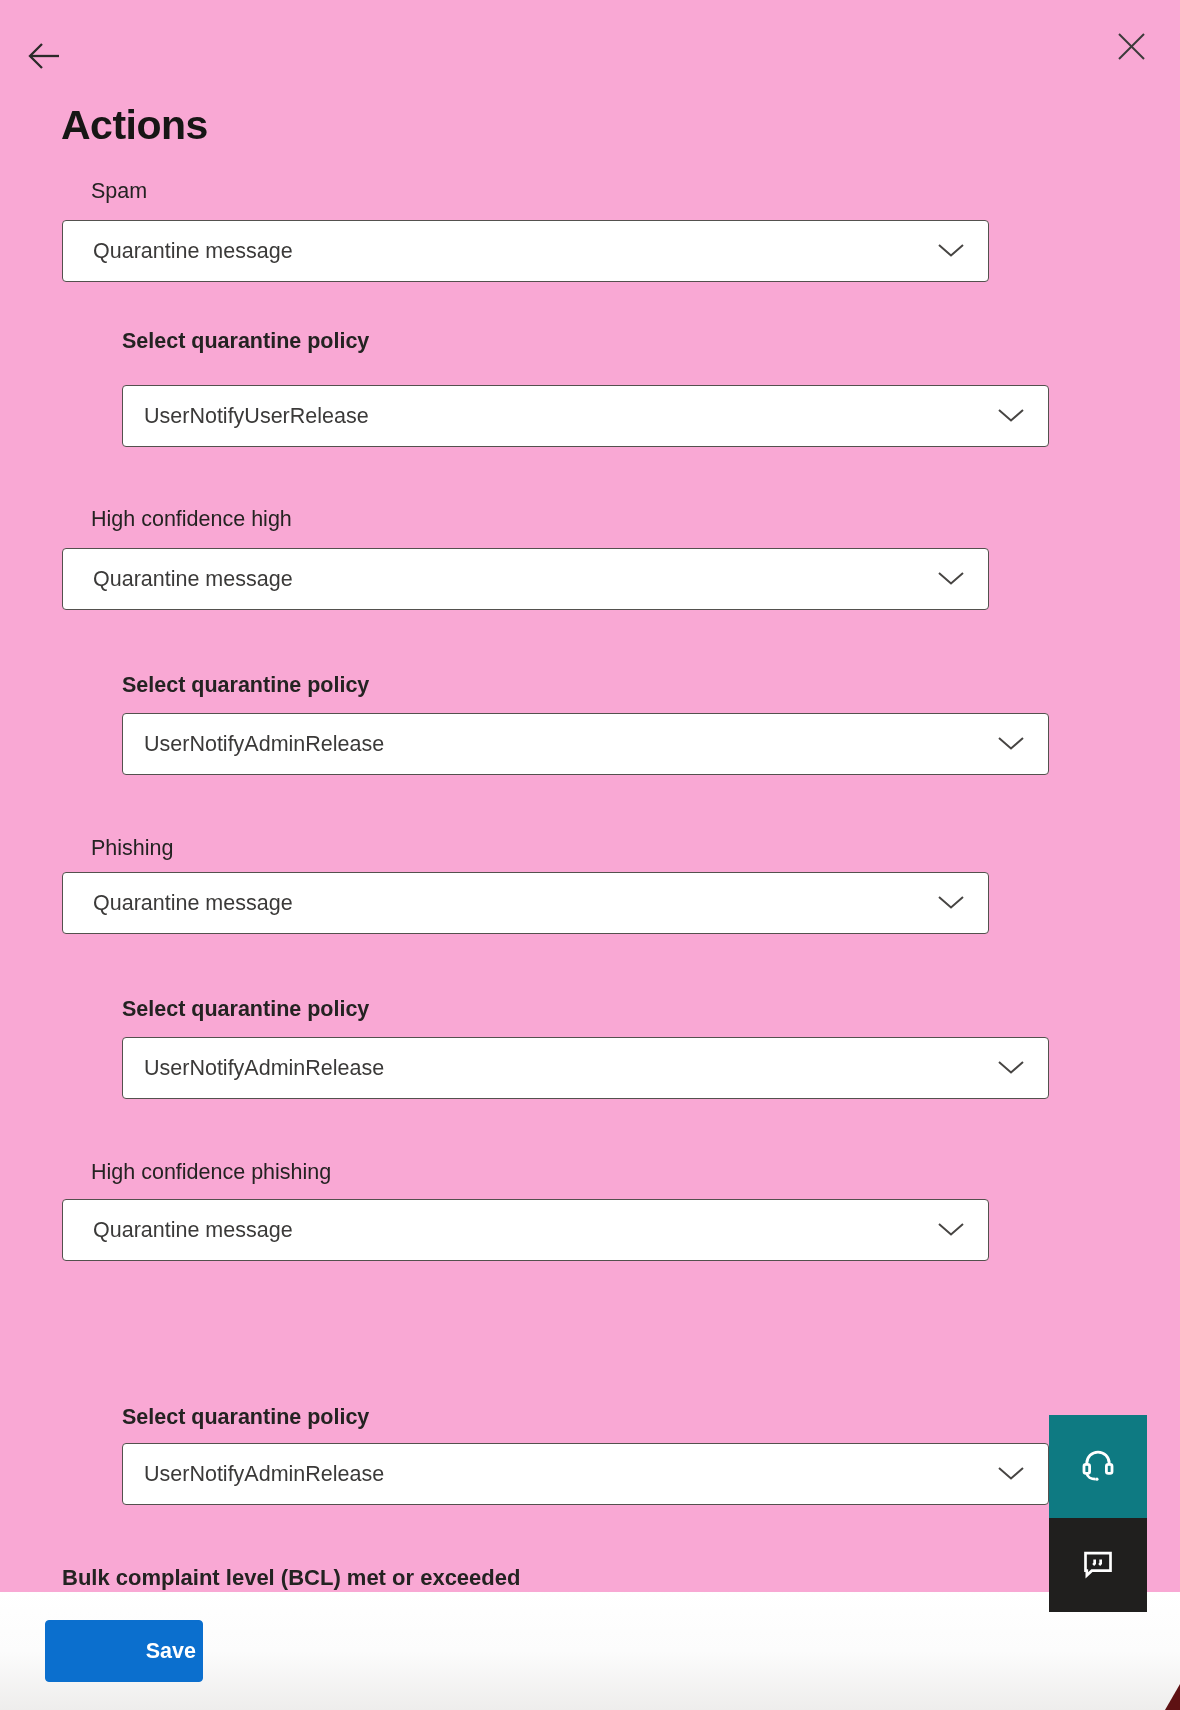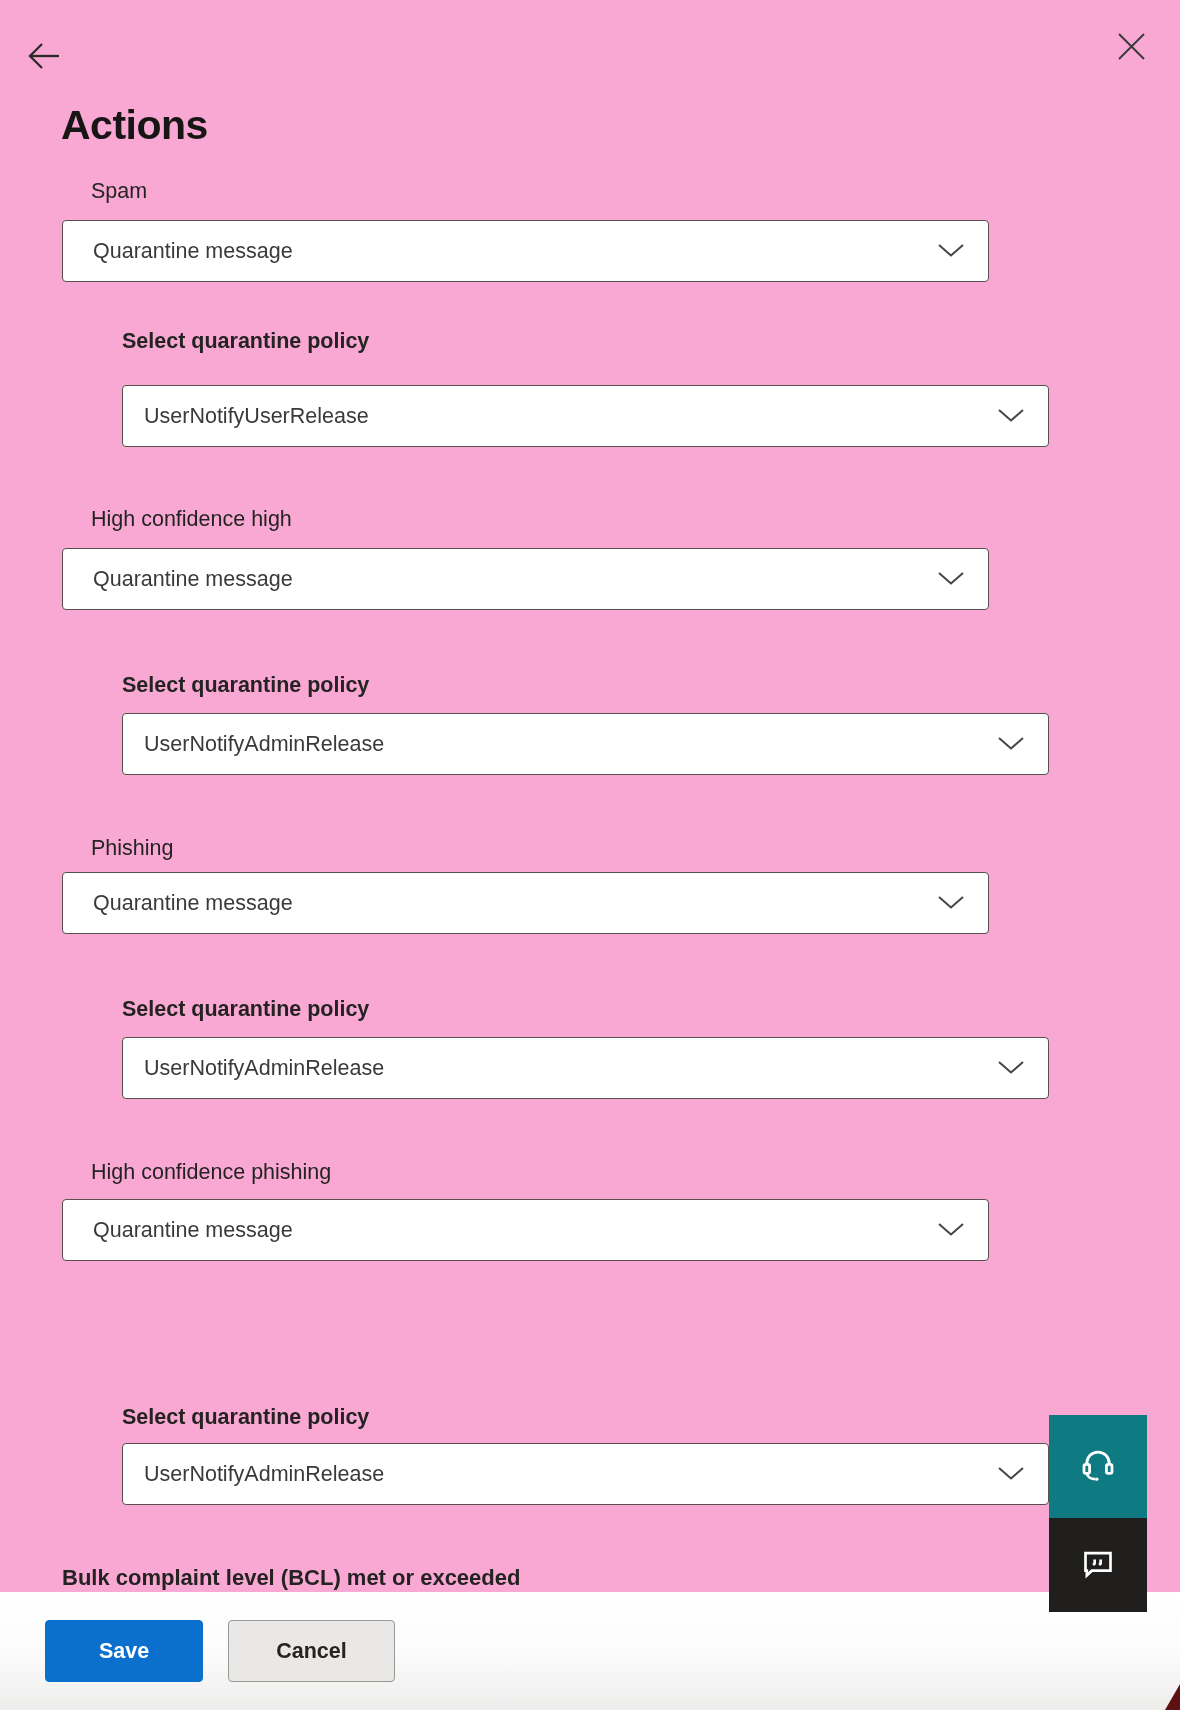--- a/index.html
+++ b/index.html
@@ -25,21 +25,21 @@
     font-size:22px;font-weight:700;color:#242322;line-height:36px;white-space:nowrap;
   }
   .footer{
     position:absolute;left:0;top:1592px;width:1180px;height:118px;
     background:linear-gradient(180deg,#ffffff 0%,#fcfcfc 50%,#eeedec 100%);
   }
   .btn{
     position:absolute;top:28px;height:62px;box-sizing:border-box;border-radius:4px;
     font-family:"Liberation Sans",sans-serif;font-size:21.5px;font-weight:700;cursor:pointer;
   }
-  .btn-save{left:45px;width:158px;background:#0b6fce;border:1px solid #0b6fce;color:#ffffff;}
+  .btn-save{left:45px;width:158px;background:#0b6fce;border:1px solid #0b6fce;color:#ffffff;text-align:right;}
   .btn-cancel{left:228px;width:167px;background:#e9e8e7;border:1px solid #9a9896;color:#252423;}
   .float-btn{
     position:absolute;left:1049px;width:98px;border:none;cursor:pointer;
     display:flex;align-items:center;justify-content:center;padding:0;
   }
   .float-support{top:1415px;height:103px;background:#0e7a82;}
   .float-feedback{top:1518px;height:94px;background:#201f1e;}
   .corner-wedge{
     position:absolute;right:0;bottom:0;width:15px;height:26px;background:#5e1113;
     clip-path:polygon(100% 0,100% 100%,0 100%);
@@ -143,21 +143,20 @@
       <svg width="28" height="14" viewBox="0 0 28 14" fill="none" stroke="#474543" stroke-width="2">
           <path d="M2 1.5 L14 12 L26 1.5"></path>
         </svg>
     </span>
   </div>
 
   <div class="bulk-clip">Bulk complaint level (BCL) met or exceeded</div>
 
   <div class="footer">
     <button class="btn btn-save">Save</button>
-    <button class="btn btn-cancel">Cancel</button>
   </div>
 
   <button class="float-btn float-support">
     <span>
       <svg width="42" height="42" viewBox="0 0 24 24" fill="none" stroke="#ffffff" stroke-width="1.6">
         <path d="M5.6 12.2 V11 a6.4 6.4 0 0 1 12.8 0 v1.2"></path>
         <rect x="4" y="11.6" width="3.2" height="5.2" rx="1.1"></rect>
         <rect x="16.8" y="11.6" width="3.2" height="5.2" rx="1.1"></rect>
         <path d="M5.6 16.8 c0.3 2.1 2.4 3.3 5 3.3"></path>
         <circle cx="11.4" cy="20.1" r="0.9" fill="#ffffff" stroke="none"></circle>

